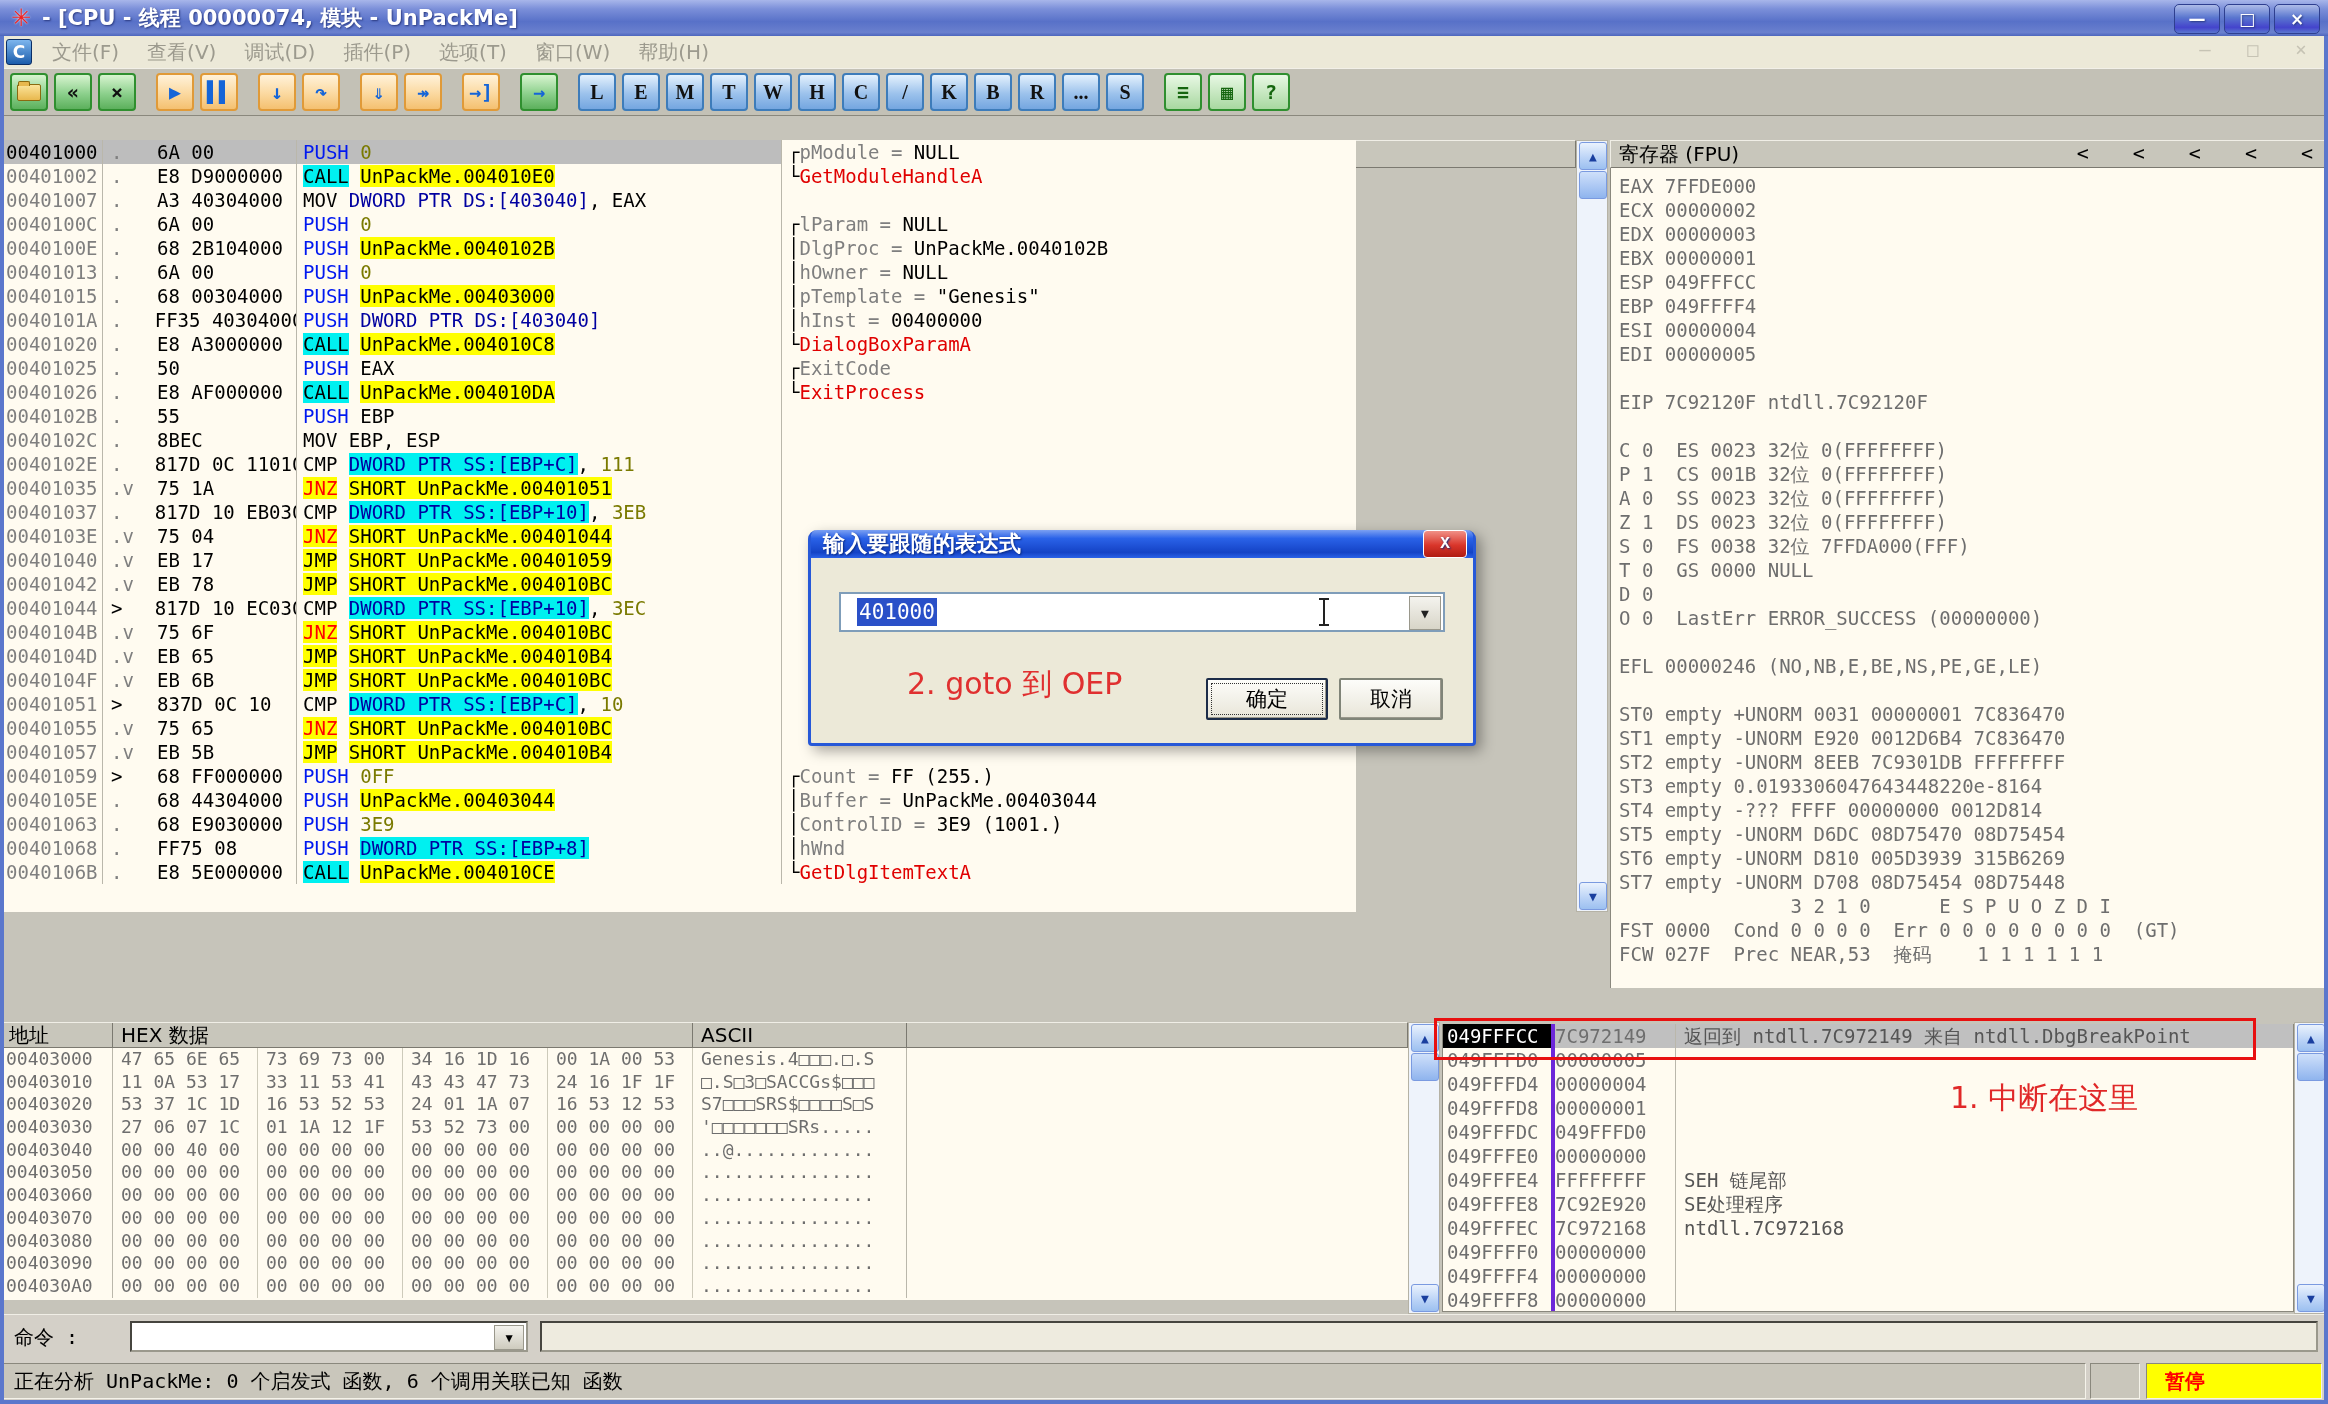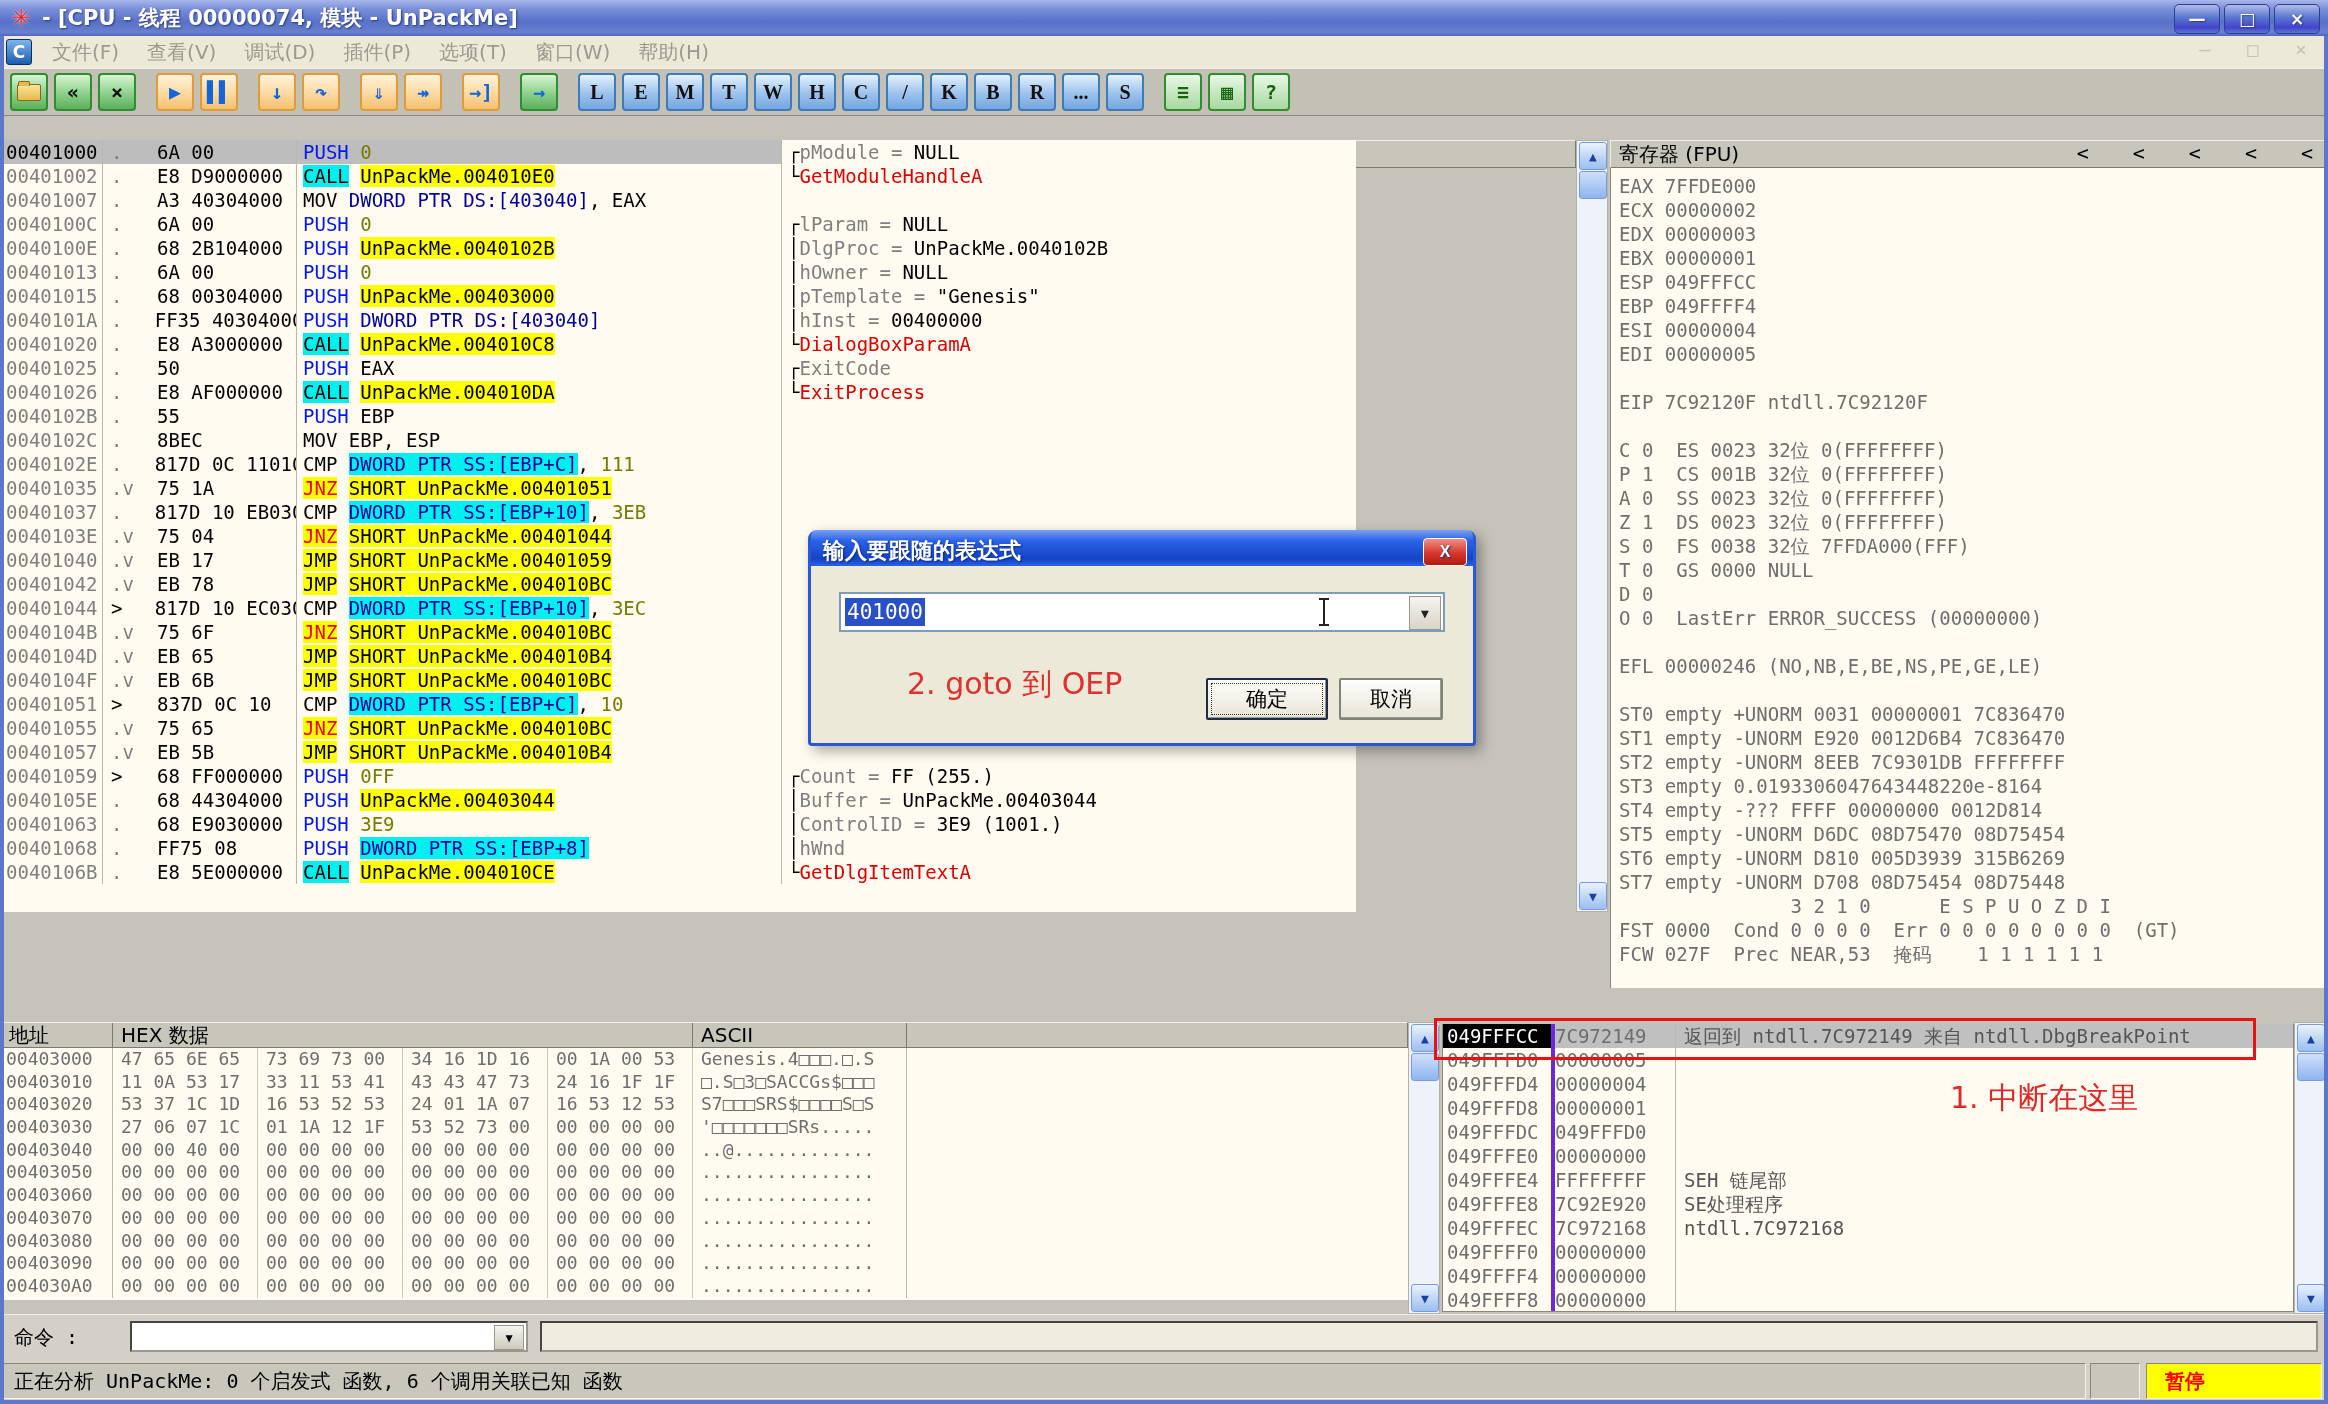--- a/index.html
+++ b/index.html
@@ -85,30 +85,30 @@
   
   .sb{position:absolute;width:32px;background:#eef3fb;border:1px solid #b5b2a5;box-sizing:border-box}
   .sb .ar,.sb .th{position:absolute;left:2px;width:26px;height:26px;border-radius:3px;border:1px solid #7a9ae0;
     background:linear-gradient(180deg,#eaf2fd,#b9d2f6 60%,#9cc0f0);color:#1a3f9f;
     display:flex;align-items:center;justify-content:center;font-size:13px}
   .sb .th{background:linear-gradient(180deg,#cfe0fa,#8fb4ee)}
   
   #dialog{position:absolute;left:808px;top:530px;width:662px;height:213px;z-index:50;
     border:3px solid #2658d8;border-top:none;border-radius:9px 9px 4px 4px;background:#ece9d8;
     box-shadow:5px 5px 14px rgba(0,0,0,.35)}
-  #dialog-title{height:36px;border-radius:6px 6px 0 0;display:flex;align-items:flex-end;
+  #dialog-title{height:28px;border-radius:6px 6px 0 0;display:flex;align-items:center;
     background:linear-gradient(180deg,#7ba0f2 0%,#2a62e8 30%,#1443c6 80%,#2a62e8 100%);
-    color:#fff;font-weight:bold;font-size:22px;font-family:Liberation Sans, sans-serif;padding-left:12px;
+    color:#fff;font-weight:bold;font-size:22px;font-family:Liberation Mono, monospace;padding-left:12px;
     text-shadow:1px 1px 2px #0a2a80}
   #dialog-close{margin-left:auto;margin-right:6px;width:42px;height:26px;border-radius:4px;
     border:1px solid #fff;background:linear-gradient(180deg,#f09086,#d9352a 55%,#b01c12);
     color:#fff;font-weight:bold;font-size:16px;display:flex;align-items:center;justify-content:center}
   #dialog-combo{position:absolute;left:28px;top:62px;width:606px;height:40px;background:#fff;
     border:2px solid #7f9db9;box-sizing:border-box;display:flex;align-items:center}
-  #dialog-combo .val{margin-left:4px;background:#2a50c8;color:#fff;font-size:21px;padding:2px 2px}
+  #dialog-combo .val{margin-left:16px;background:#2a50c8;color:#fff;font-size:21px;padding:2px 2px}
   #combo-arrow{position:absolute;right:2px;top:2px;width:30px;height:32px;background:linear-gradient(#f4f3ee,#d8d5c8);
     border:1px solid #9a988c;display:flex;align-items:center;justify-content:center;font-size:13px;color:#222}
   .ibeam{position:absolute;left:512px;top:68px;width:2px;height:28px;background:#222}
   .ibeam:before,.ibeam:after{content:"";position:absolute;left:-4px;width:10px;height:2px;background:#222}
   .ibeam:before{top:0}.ibeam:after{bottom:0}
   #dialog-note{position:absolute;left:96px;top:134px;color:#e03030;font-size:30px;font-family:"DejaVu Sans",sans-serif}
   .dbtn{position:absolute;top:148px;height:38px;background:linear-gradient(#fdfdfa,#e8e5d8);
     border:2px solid #808478;border-radius:2px;font-size:21px;font-family:"DejaVu Sans",sans-serif;
     display:flex;align-items:center;justify-content:center;box-shadow:inset -1px -1px 0 #9a988c}
   #btn-ok{left:395px;width:118px;border:2px solid #1c2c48;outline:1px dotted #333;outline-offset:-6px}

